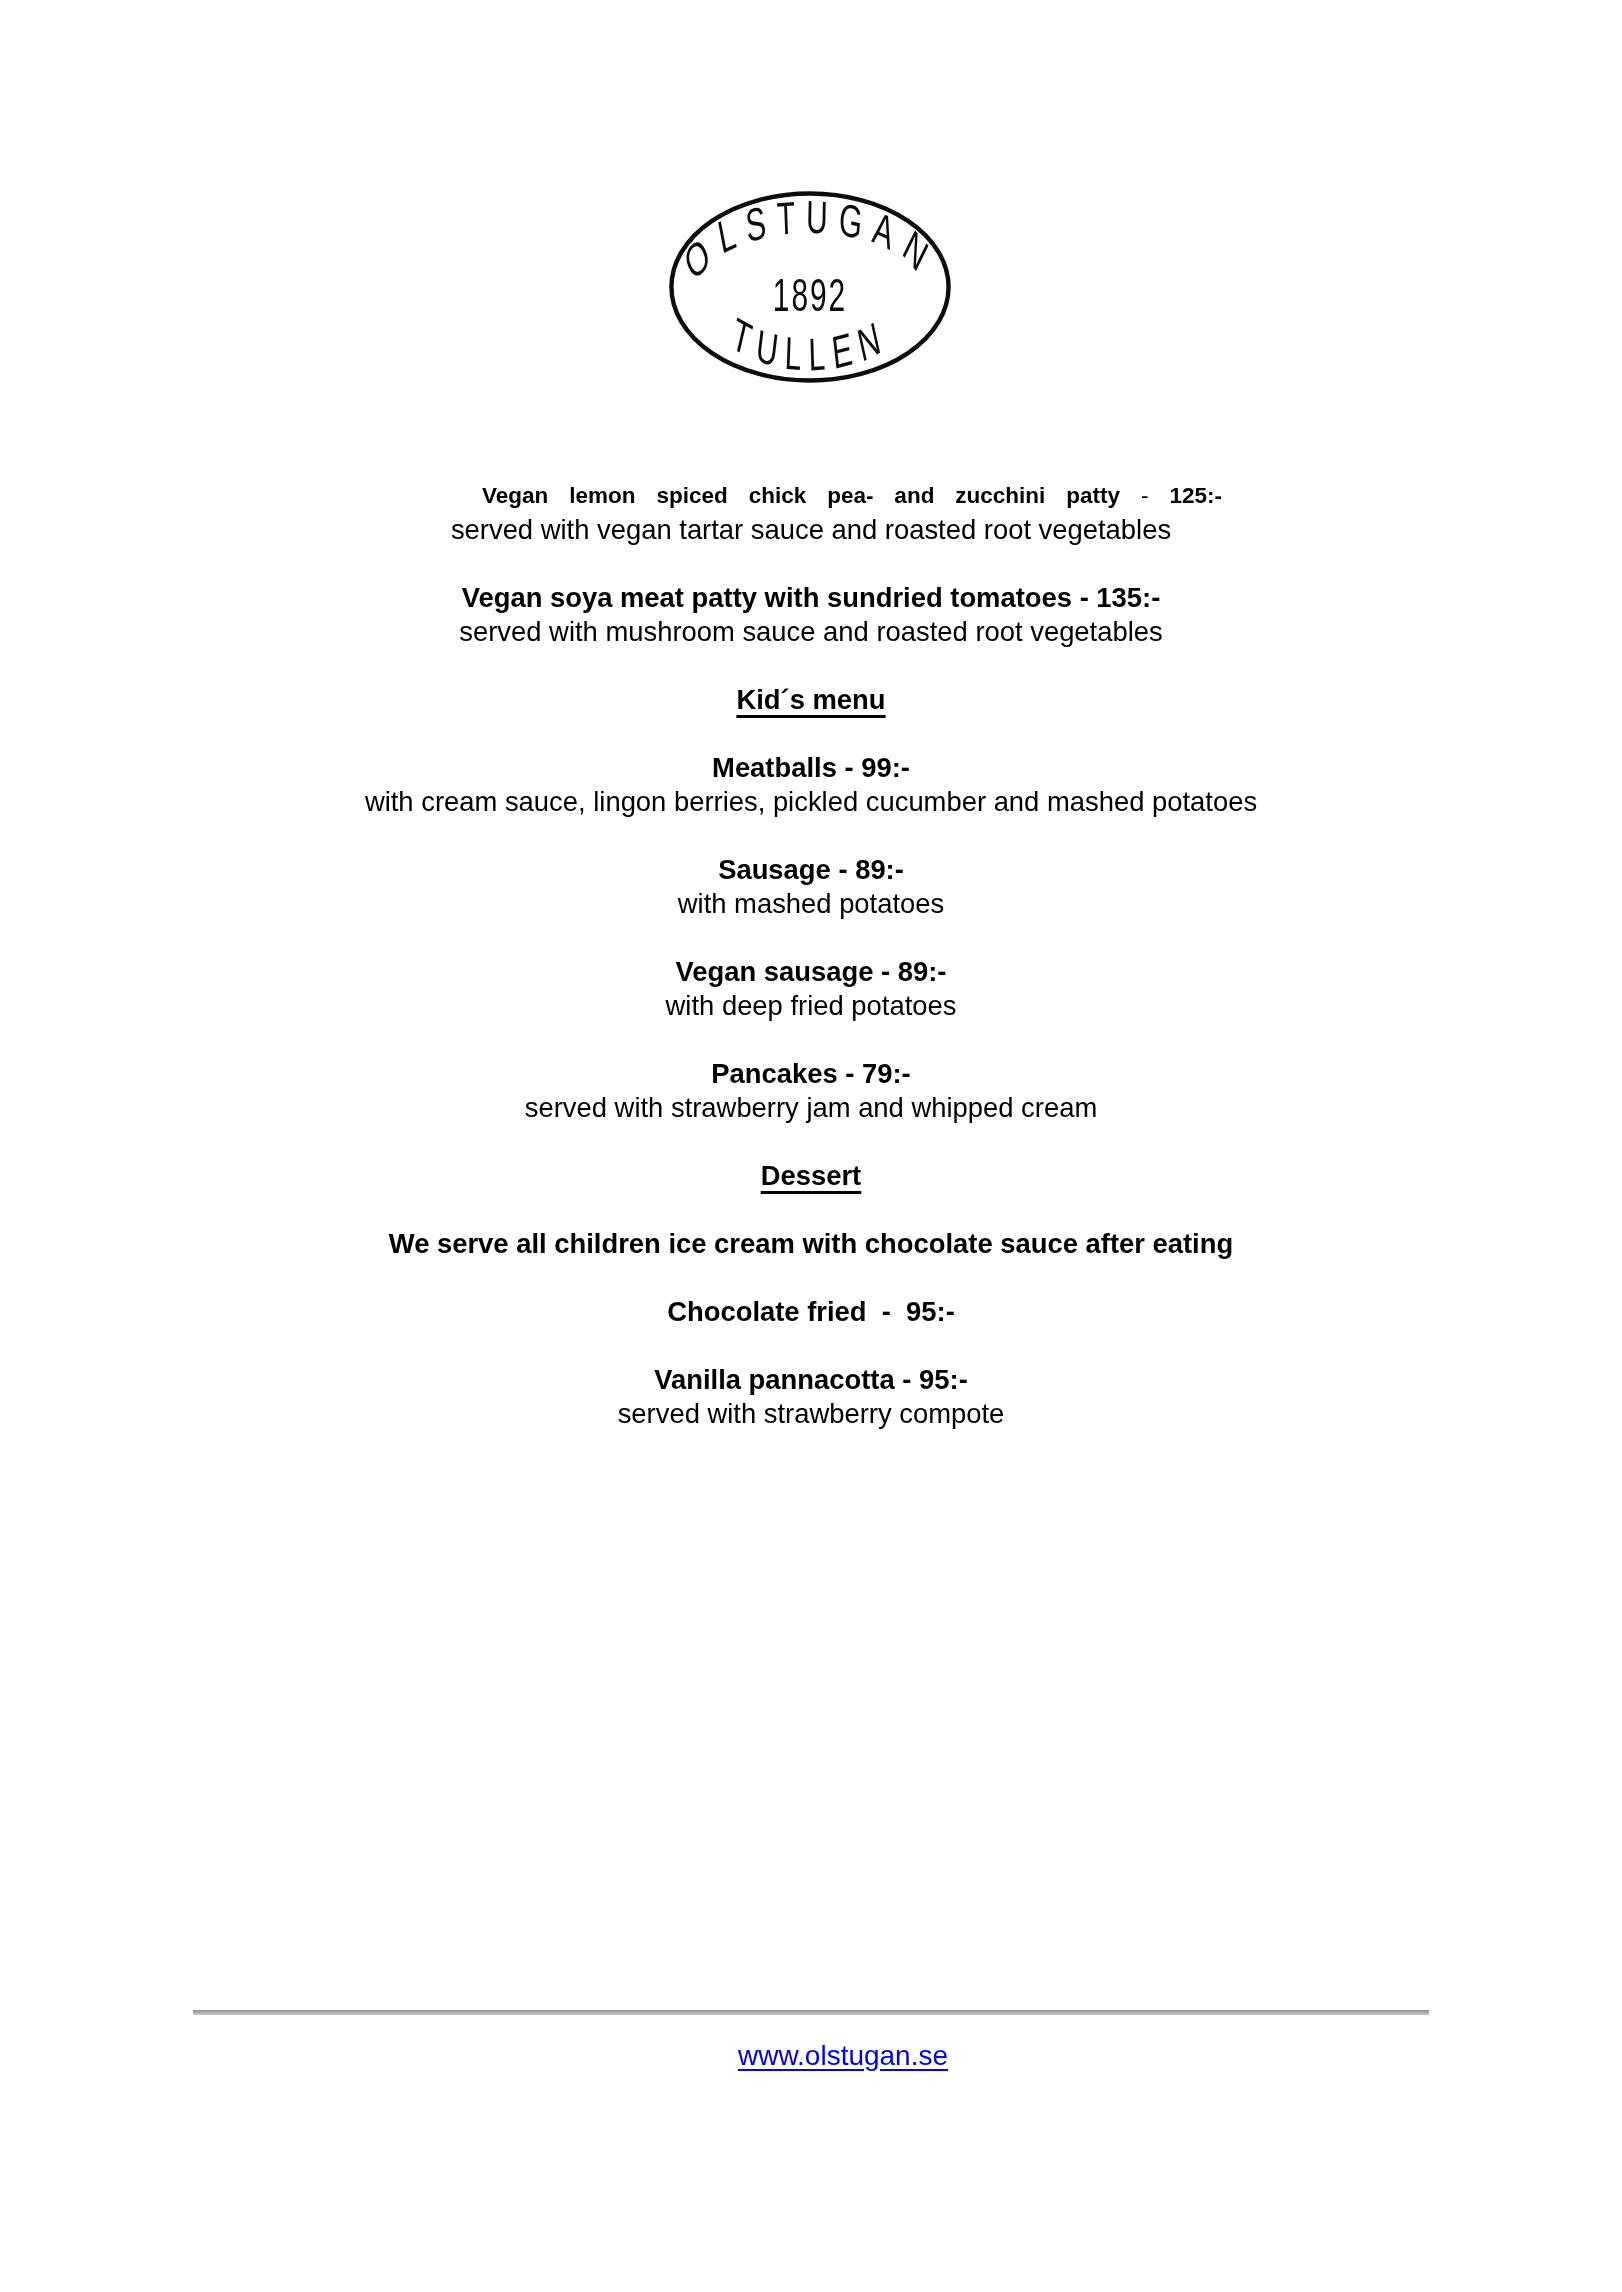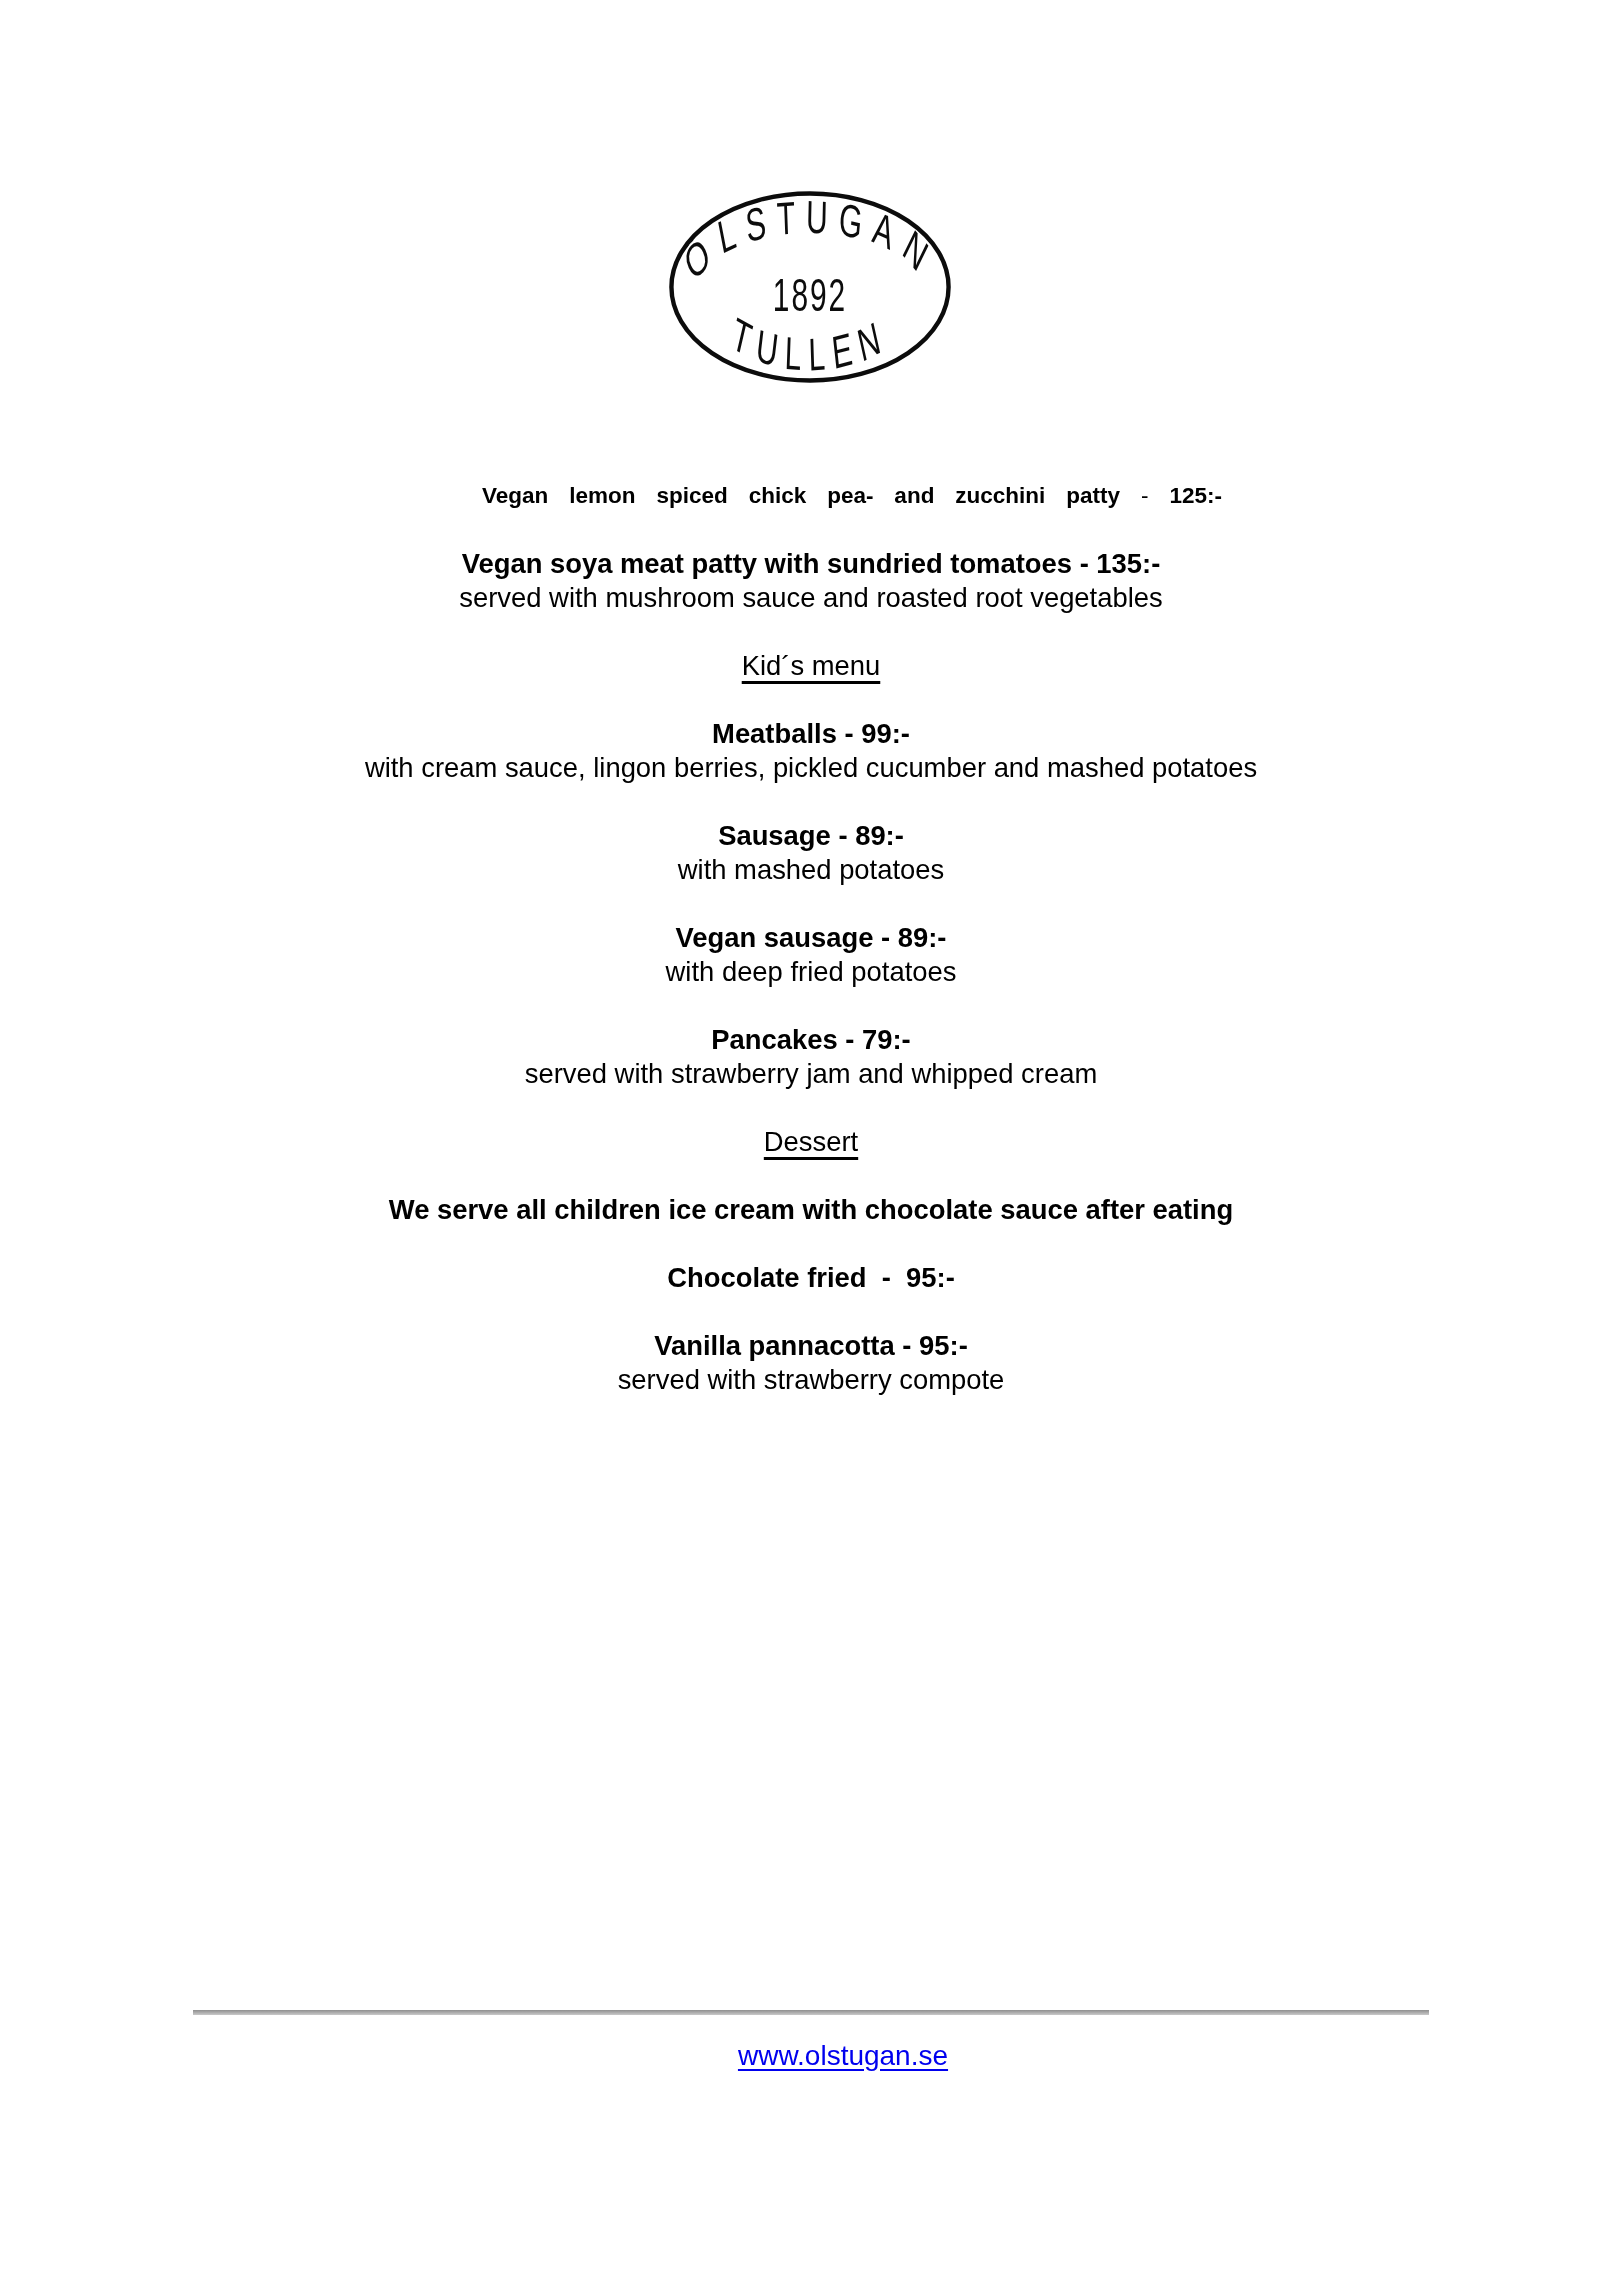--- a/index.html
+++ b/index.html
@@ -30,21 +30,21 @@
     left: 0;
     width: 100%;
     text-align: center;
     font-size: 27.4px;
     line-height: 34px;
   }
   .block { margin: 0 0 34px 0; }
   .line { white-space: pre-wrap; }
   .title { font-weight: bold; }
   .heading {
-    font-weight: normal;
+    font-weight: bold;
     text-decoration: underline;
     text-decoration-thickness: 2.9px;
     text-underline-offset: 5.9px;
     margin-top: 26px;
   }
   .justified {
     font-size: 22.5px;
     word-spacing: 14.7px;
     margin-left: 82px;
   }
@@ -94,20 +94,21 @@
       <text font-size="47" letter-spacing="13">
         <textPath href="#arcBottom" startOffset="50%" text-anchor="middle">TULLEN</textPath>
       </text>
     </g>
   </svg>
 
   <div class="menu">
 
     <div class="block">
       <div class="line title justified"><span>Vegan lemon spiced chick pea- and zucchini patty</span> <span class="reg">-</span> <span>125:-</span></div>
+      <div class="line">served with vegan tartar sauce and roasted root vegetables</div>
     </div>
 
     <div class="block">
       <div class="line title">Vegan soya meat patty with sundried tomatoes - 135:-</div>
       <div class="line">served with mushroom sauce and roasted root vegetables</div>
     </div>
 
     <div class="block">
       <div class="line heading">Kid´s menu</div>
     </div>

